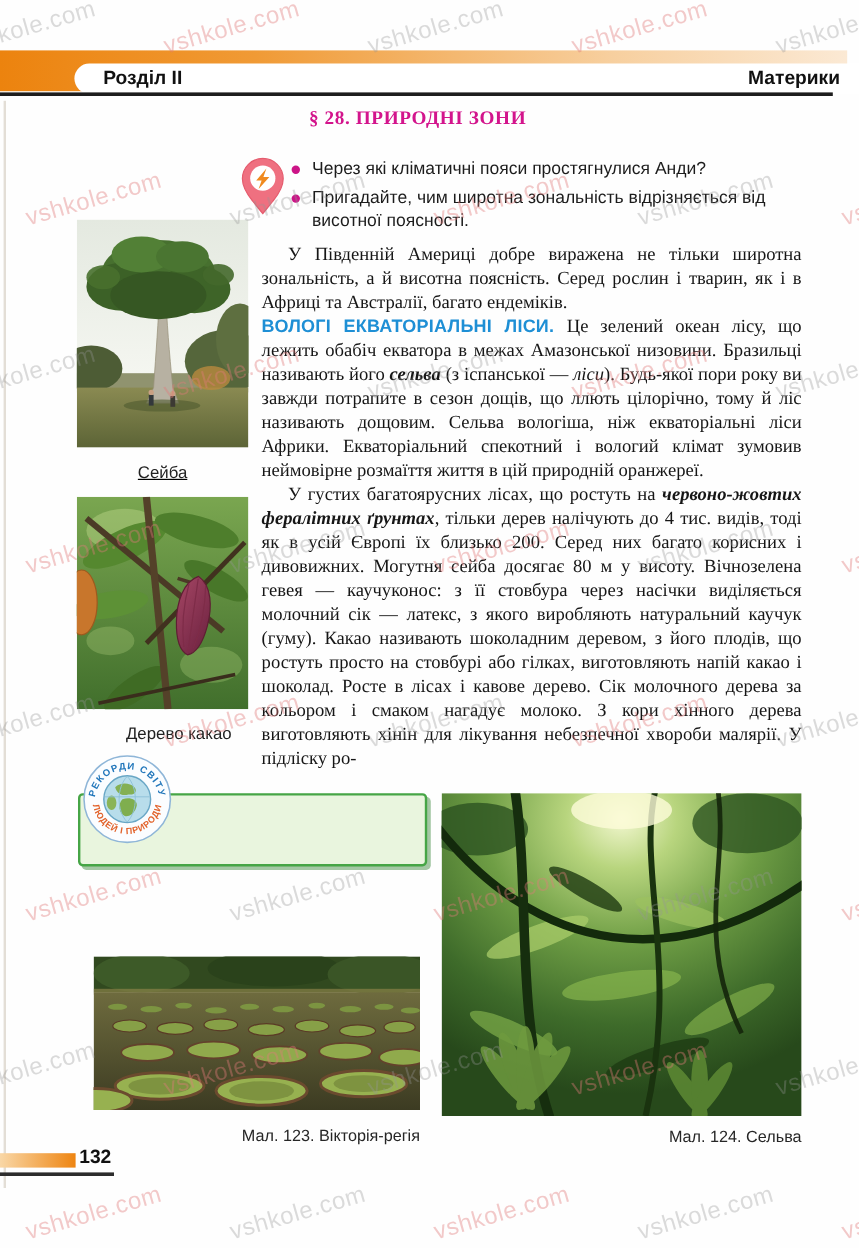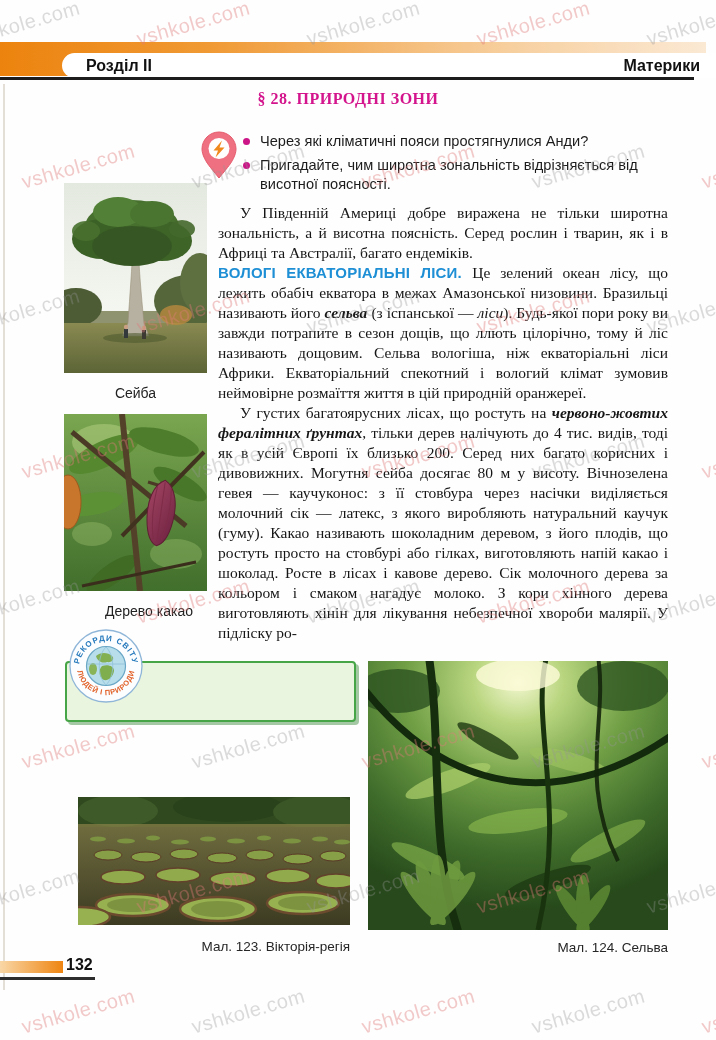--- a/index.html
+++ b/index.html
@@ -97,21 +97,21 @@
     <div class="recall-item">
       <span class="dot"></span>
       <span>Через які кліматичні пояси простягнулися Анди?</span>
     </div>
     <div class="recall-item">
       <span class="dot"></span>
       <span>Пригадайте, чим широтна зональність відрізняється від висотної поясності.</span>
     </div>
   </div>
 
-  <div class="fig" style="left:64px;top:183px;width:143px;">
+  <div class="fig" style="left:64px;top:183px;width:143px;text-decoration:underline;">
     <svg width="143" height="190" viewBox="0 0 143 190">
       <defs>
         <linearGradient id="g-sky" x1="0" y1="0" x2="0" y2="1">
           <stop offset="0" stop-color="#e4e9e0"></stop>
             <stop offset="1" stop-color="#f7f8f3"></stop>
         </linearGradient>
         <linearGradient id="g-grass" x1="0" y1="0" x2="0" y2="1">
           <stop offset="0" stop-color="#8a8a52"></stop>
             <stop offset="1" stop-color="#5c6436"></stop>
         </linearGradient>

